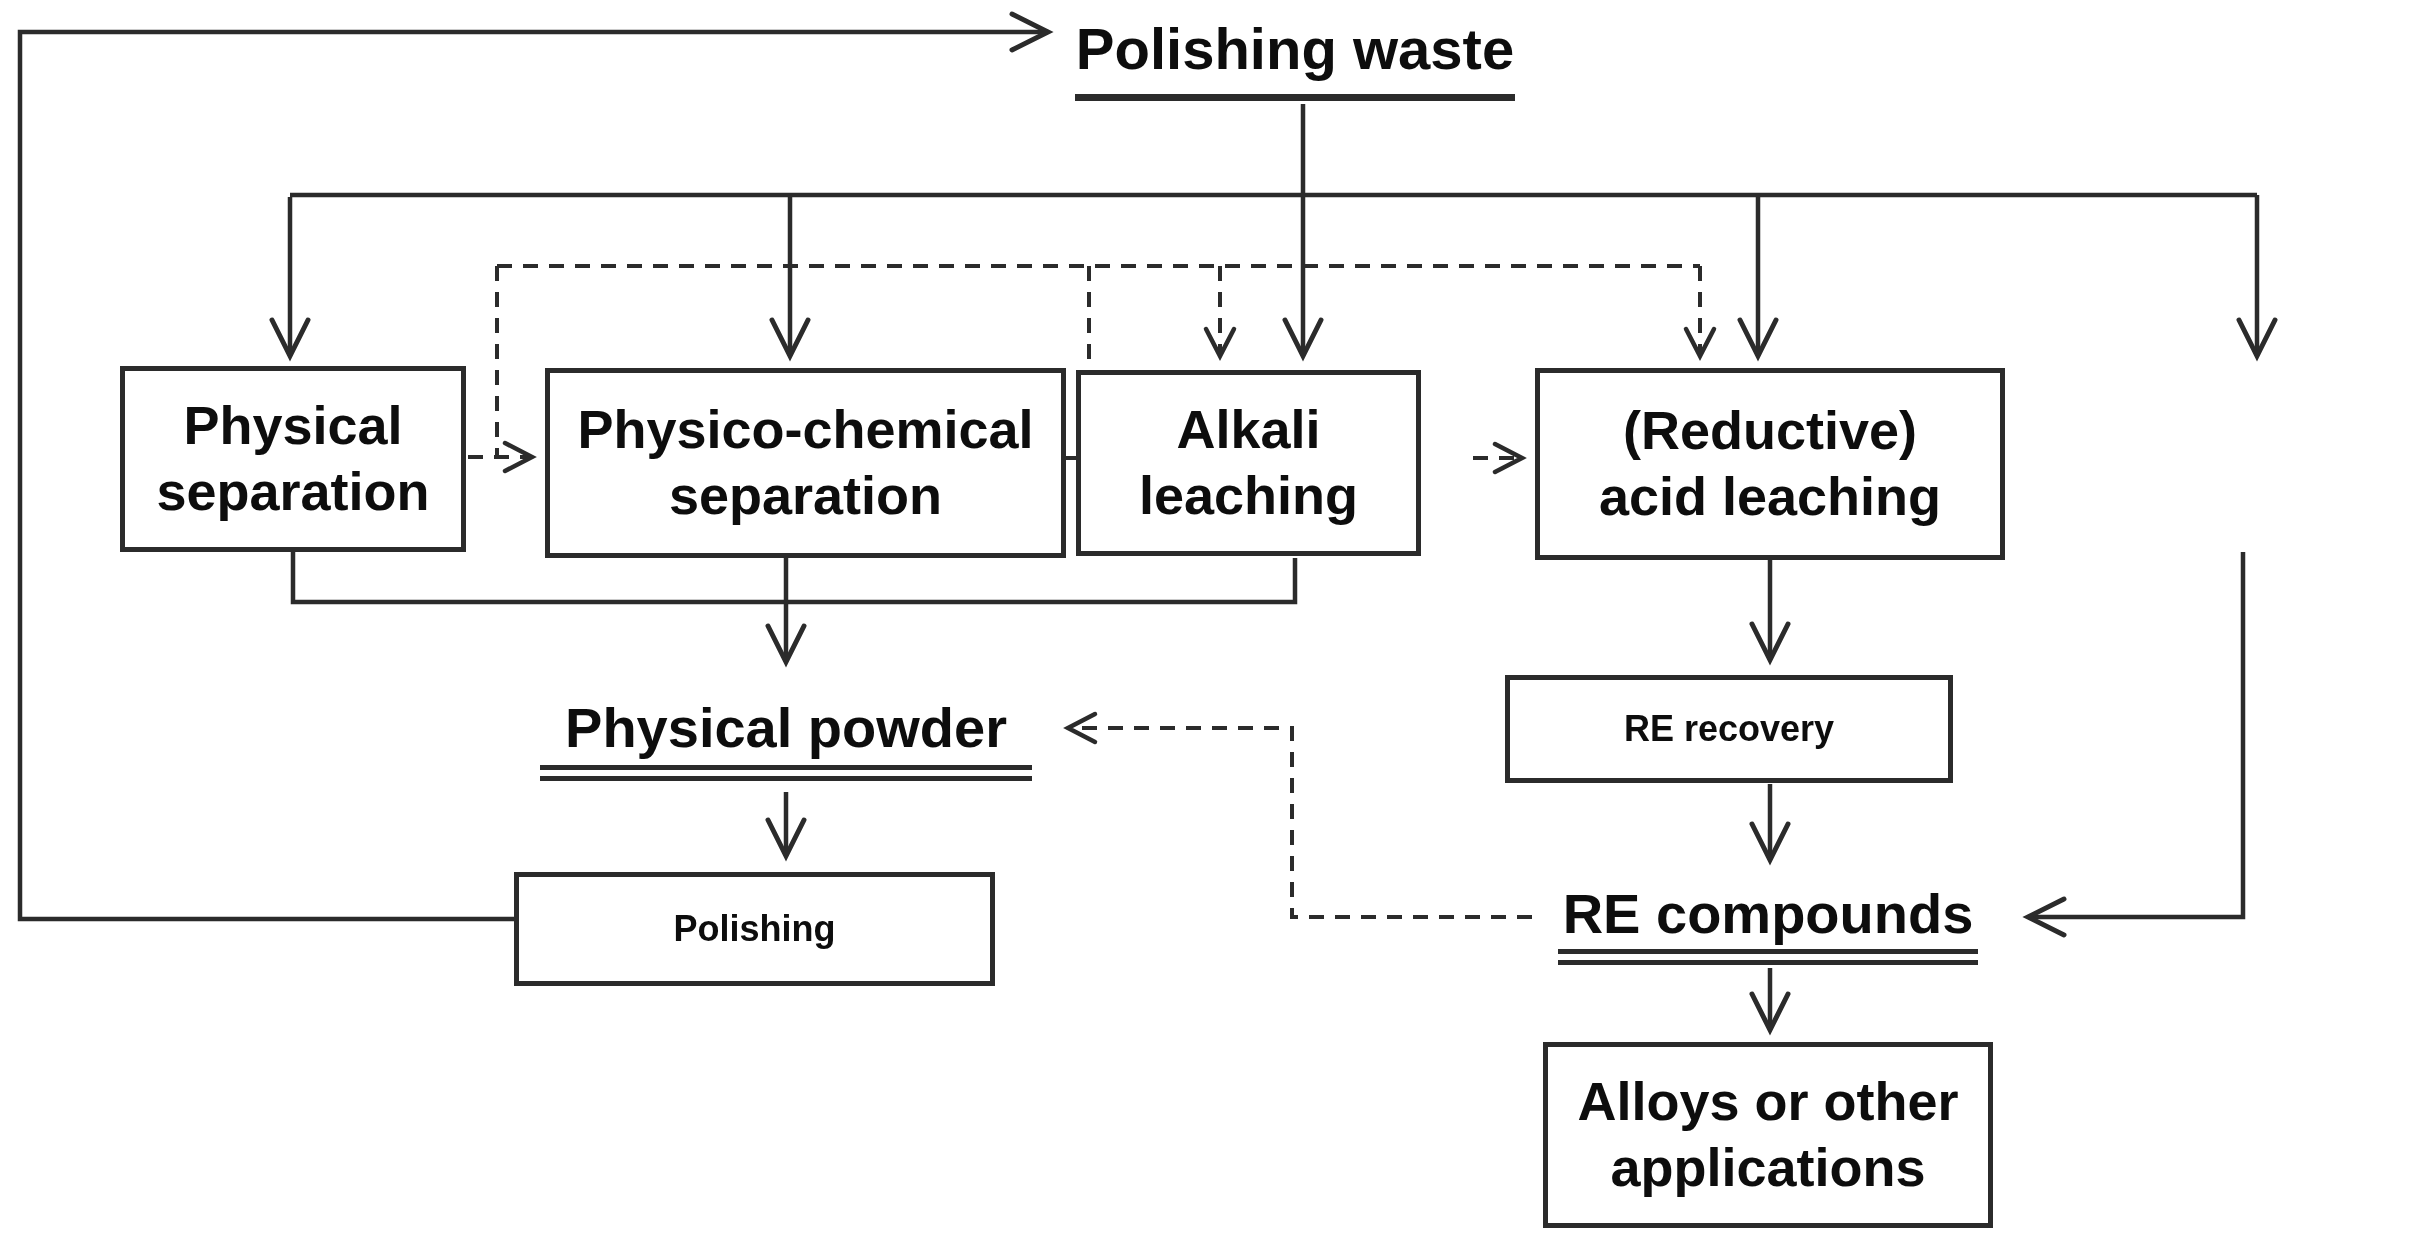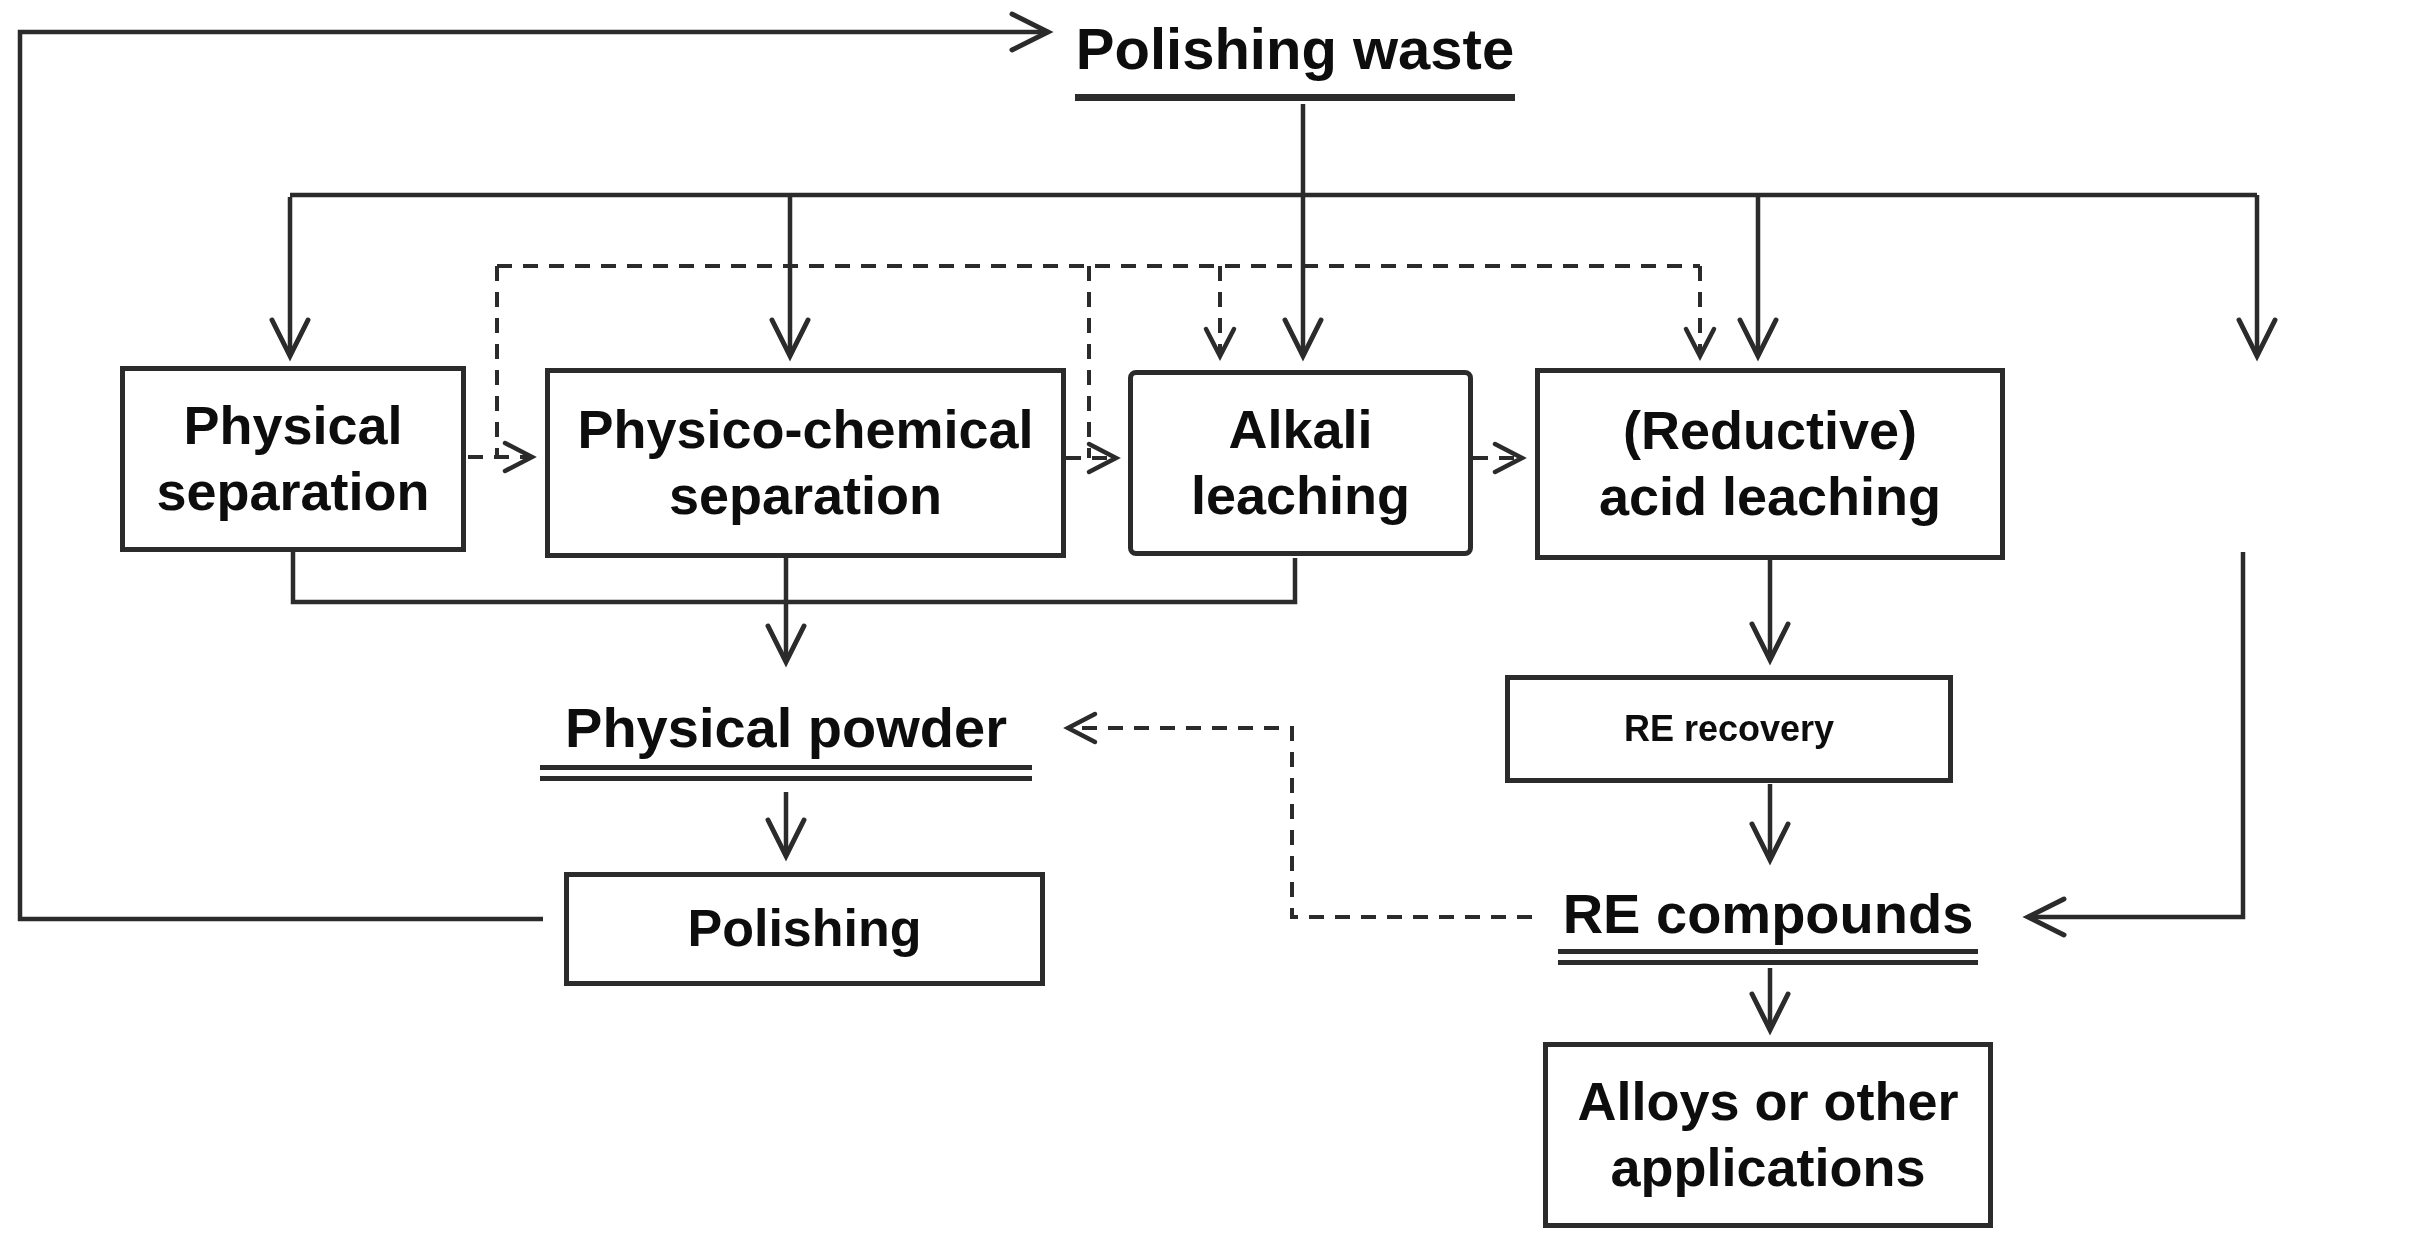--- a/index.html
+++ b/index.html
@@ -82,27 +82,27 @@
   <div class="heading double-underline" style="left:540px;top:694px;width:492px;font-size:56px;padding-bottom:4px;">Physical powder</div>
 
   <div class="heading double-underline" style="left:1558px;top:880px;width:420px;font-size:56px;padding-bottom:2px;">RE compounds</div>
 
   <div class="box" style="left:120px;top:366px;width:346px;height:186px;font-size:54px;">Physical
 separation</div>
 
   <div class="box" style="left:545px;top:368px;width:521px;height:190px;font-size:54px;">Physico-chemical
 separation</div>
 
-  <div class="box" style="left:1128px;top:370px;width:345px;height:186px;font-size:54px;border-radius:8px;">Alkali
+  <div class="box" style="left:1076px;top:370px;width:345px;height:186px;font-size:54px;">Alkali
 leaching</div>
 
   <div class="box" style="left:1535px;top:368px;width:470px;height:192px;font-size:54px;">(Reductive)
 acid leaching</div>
 
 
-  <div class="box" style="left:564px;top:872px;width:481px;height:114px;font-size:52px;">Polishing</div>
+  <div class="box" style="left:514px;top:872px;width:481px;height:114px;font-size:36px;">Polishing</div>
 
   <div class="box" style="left:1505px;top:675px;width:448px;height:108px;font-size:36px;">RE recovery</div>
 
   <div class="box" style="left:1543px;top:1042px;width:450px;height:186px;font-size:54px;">Alloys or other
 applications</div>
 
 </div>
 
 </body></html>

